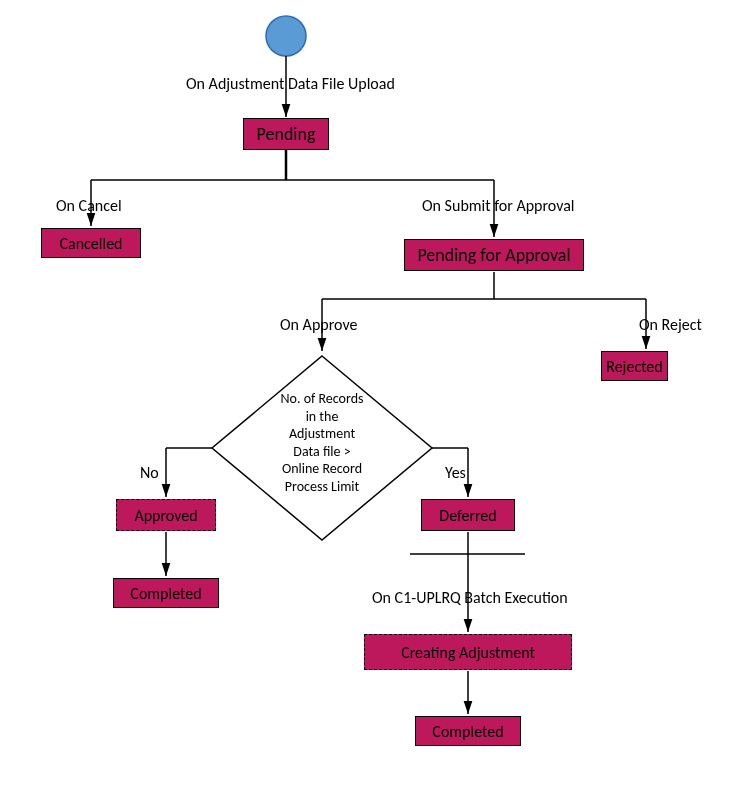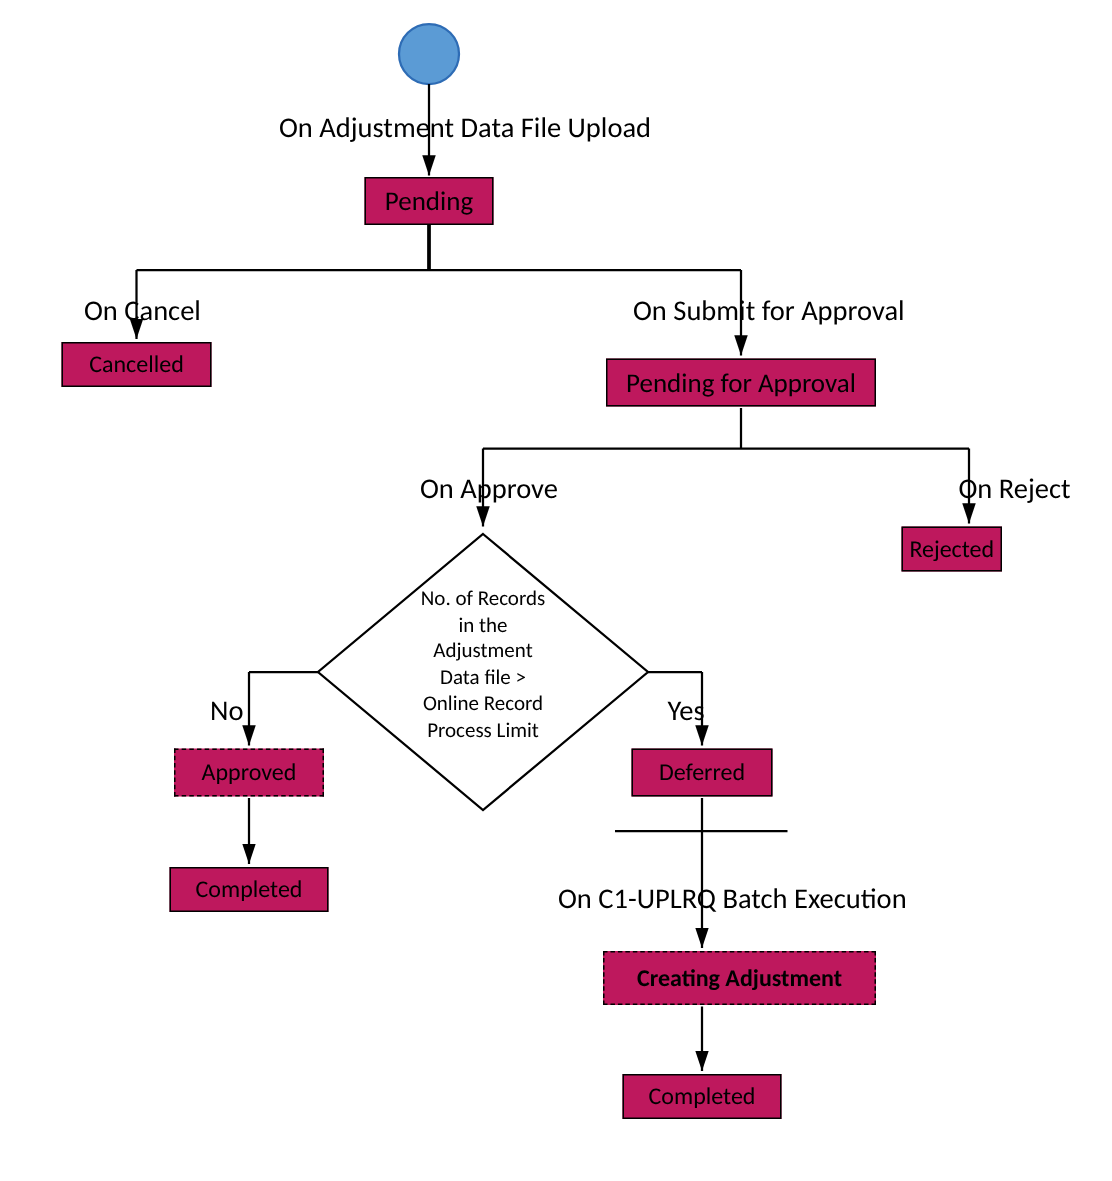--- a/index.html
+++ b/index.html
@@ -26,21 +26,21 @@
     text-align: center;
     font-size: 16px;
     padding: 2px 4px;
     box-sizing: border-box;
   }
   .box.dashed {
     border-style: dashed;
   }
   .label {
     position: absolute;
-    font-size: 19px;
+    font-size: 16px;
     text-align: left;
     white-space: nowrap;
   }
   .diamond-text {
     position: absolute;
     font-size: 14px;
     text-align: center;
     line-height: 1.25;
     width: 150px;
   }
@@ -138,21 +138,21 @@
   </div>
 
   <div class="box" style="left:113px; top:578px; width:106px; height:30px;">
     <span>Completed</span>
   </div>
 
   <div class="box" style="left:421px; top:499px; width:94px; height:32px;">
     <span>Deferred</span>
   </div>
 
-  <div class="box dashed" style="left:402px; top:634px; width:182px; height:36px;font-weight:bold;">
+  <div class="box dashed" style="left:364px; top:634px; width:208px; height:36px;">
     <span>Creating Adjustment</span>
   </div>
 
   <div class="box" style="left:415px; top:716px; width:106px; height:30px;">
     <span>Completed</span>
   </div>
 
 </div>
 
 </body></html>

